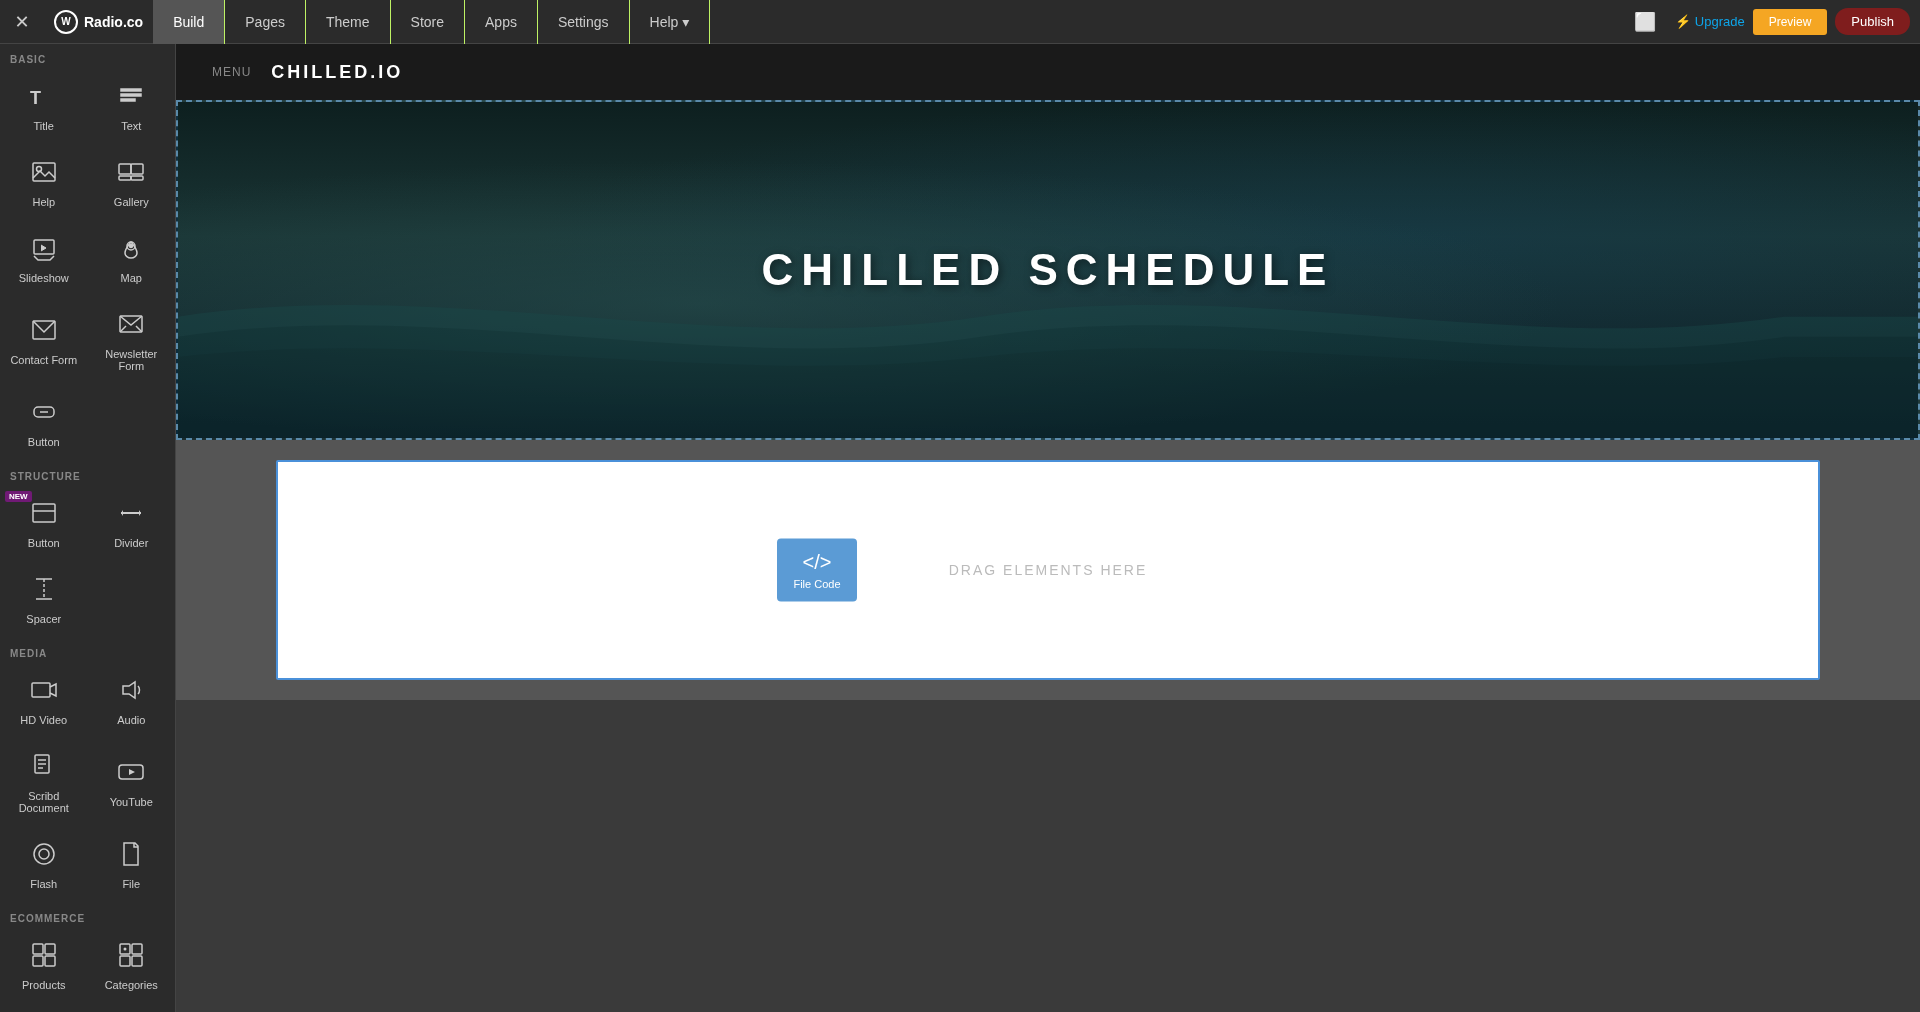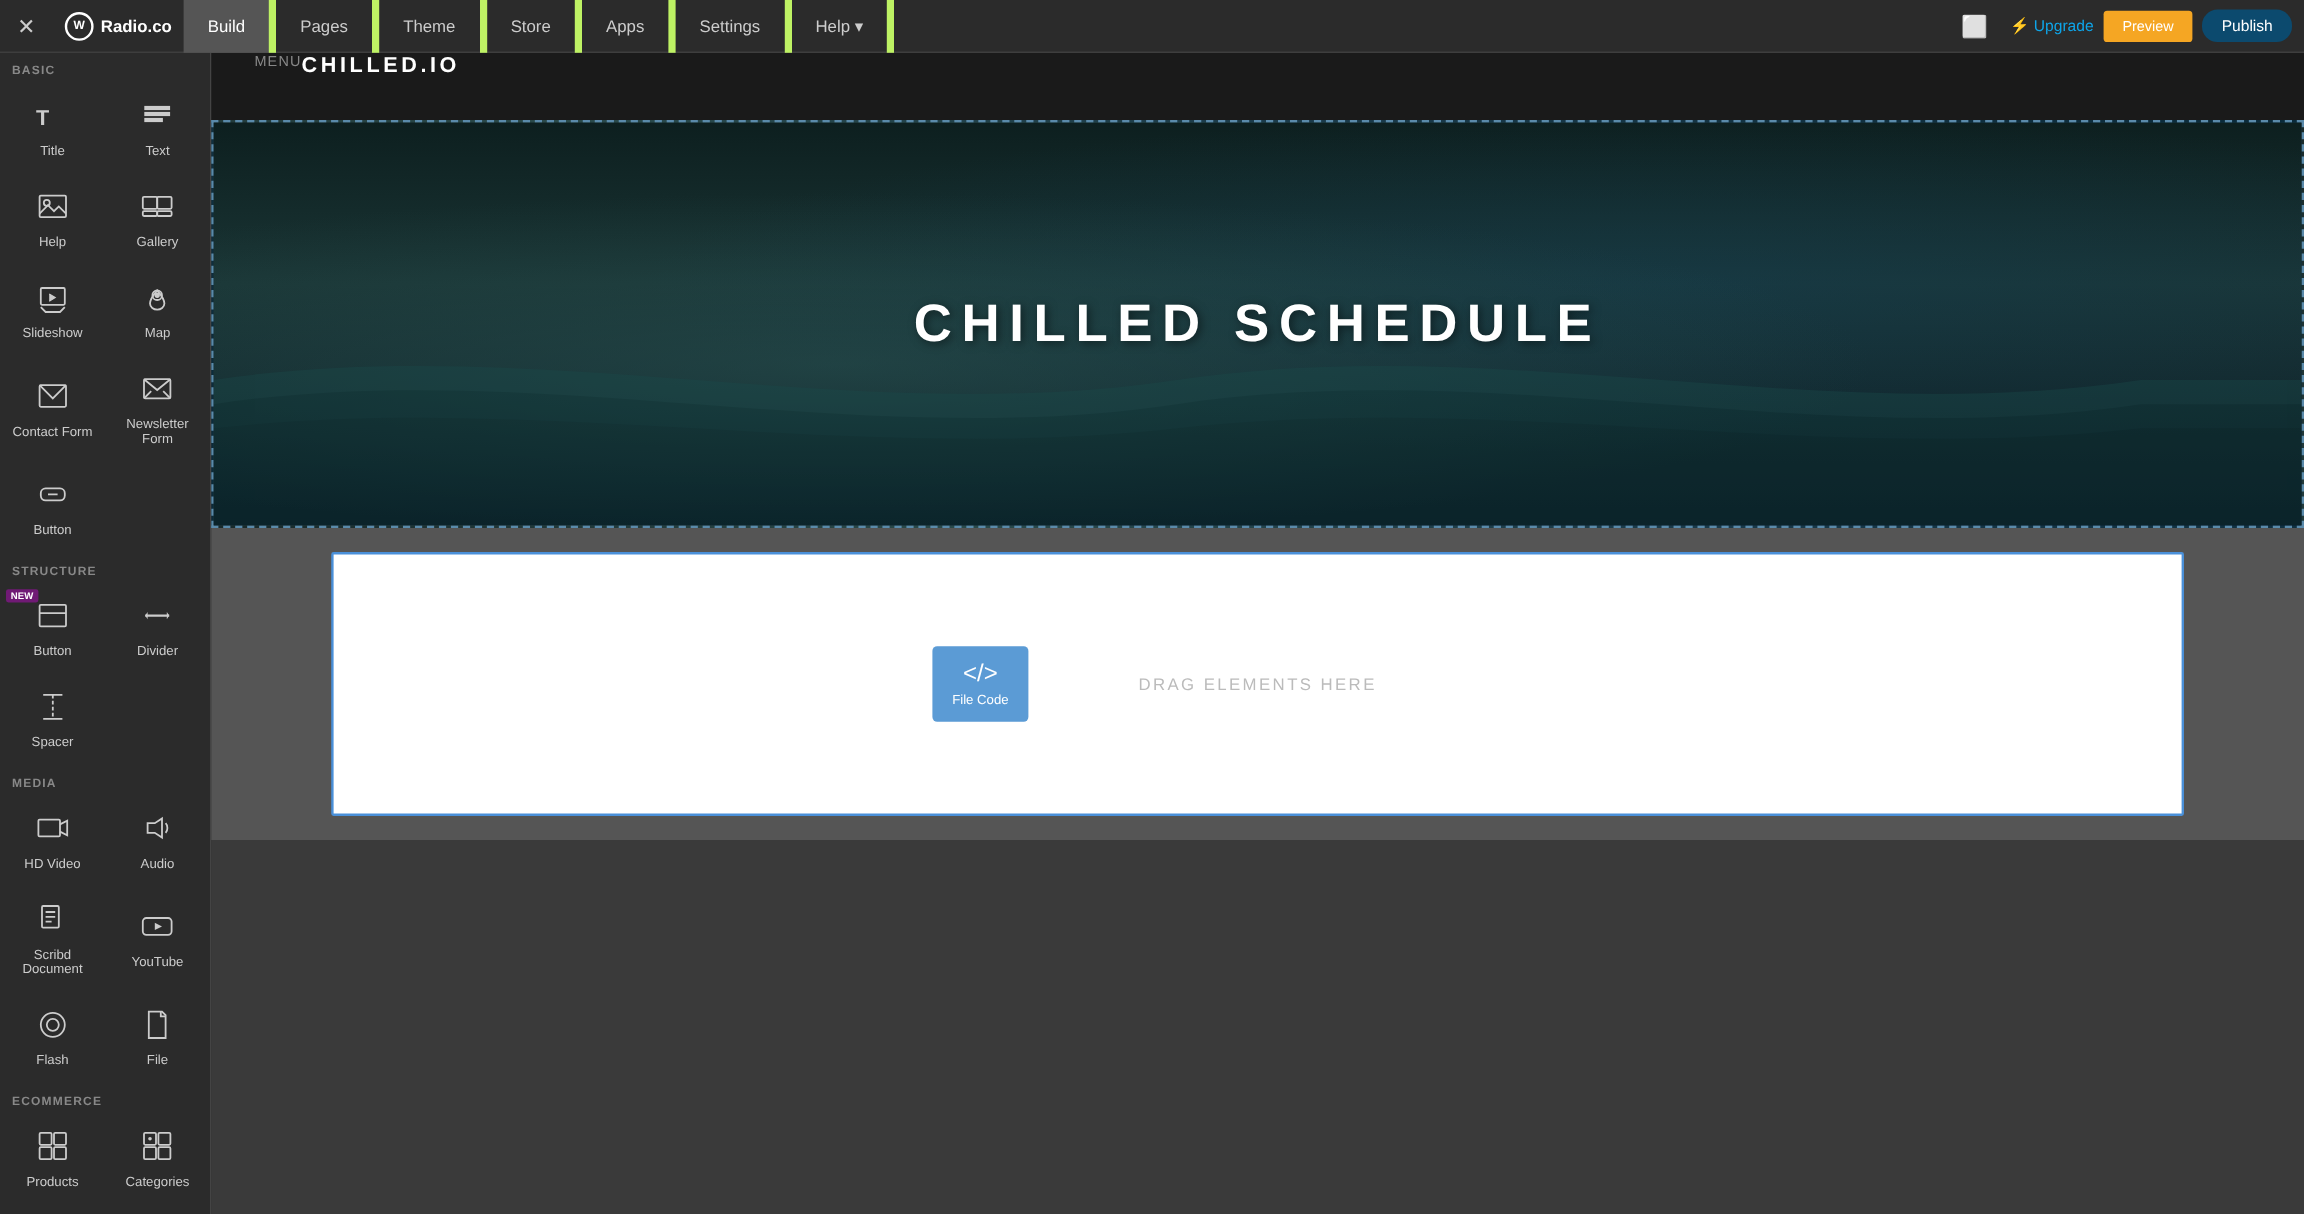--- a/index.html
+++ b/index.html
@@ -41,21 +41,21 @@
     .nav-tabs {
       display: flex;
       height: 44px;
     }
     .nav-tab {
       padding: 0 20px;
       display: flex; align-items: center;
       cursor: pointer;
       color: #ccc;
       font-size: 14px;
-      border-right: 6px solid #bef264;
+      border-right: 1px solid #bef264;
     }
     .nav-tab.active {
       background: #555;
       color: #fff;
     }
     .nav-right {
       margin-left: auto;
       display: flex; align-items: center;
       gap: 8px;
       padding-right: 10px;
@@ -71,21 +71,21 @@
     .btn-preview {
       background: #f5a623;
       color: #fff;
       border: none;
       padding: 6px 16px;
       border-radius: 3px;
       cursor: pointer;
       font-size: 12px;
     }
     .btn-publish {
-      background: #0c4a6e;
+      background: #7f1d1d;
       color: #fff;
       border: none;
       padding: 6px 16px;
       border-radius: 13px;
       cursor: pointer;
       font-size: 13px;
     }
     .nav-device {
       color: #ccc;
       font-size: 18px;
@@ -152,23 +152,25 @@
     }
 
     
     .main-content {
       flex: 1;
       overflow: hidden;
       position: relative;
     }
     .site-header {
       display: flex;
+      align-items: center;
       background: #1a1a1a;
       height: 56px;
       padding: 0 36px;
+      gap: 20px;
     }
     .site-header-menu {
       color: #888;
       font-size: 12px;
       text-transform: uppercase;
       letter-spacing: 1px;
     }
     .site-header-title {
       color: #fff;
       font-size: 18px;

